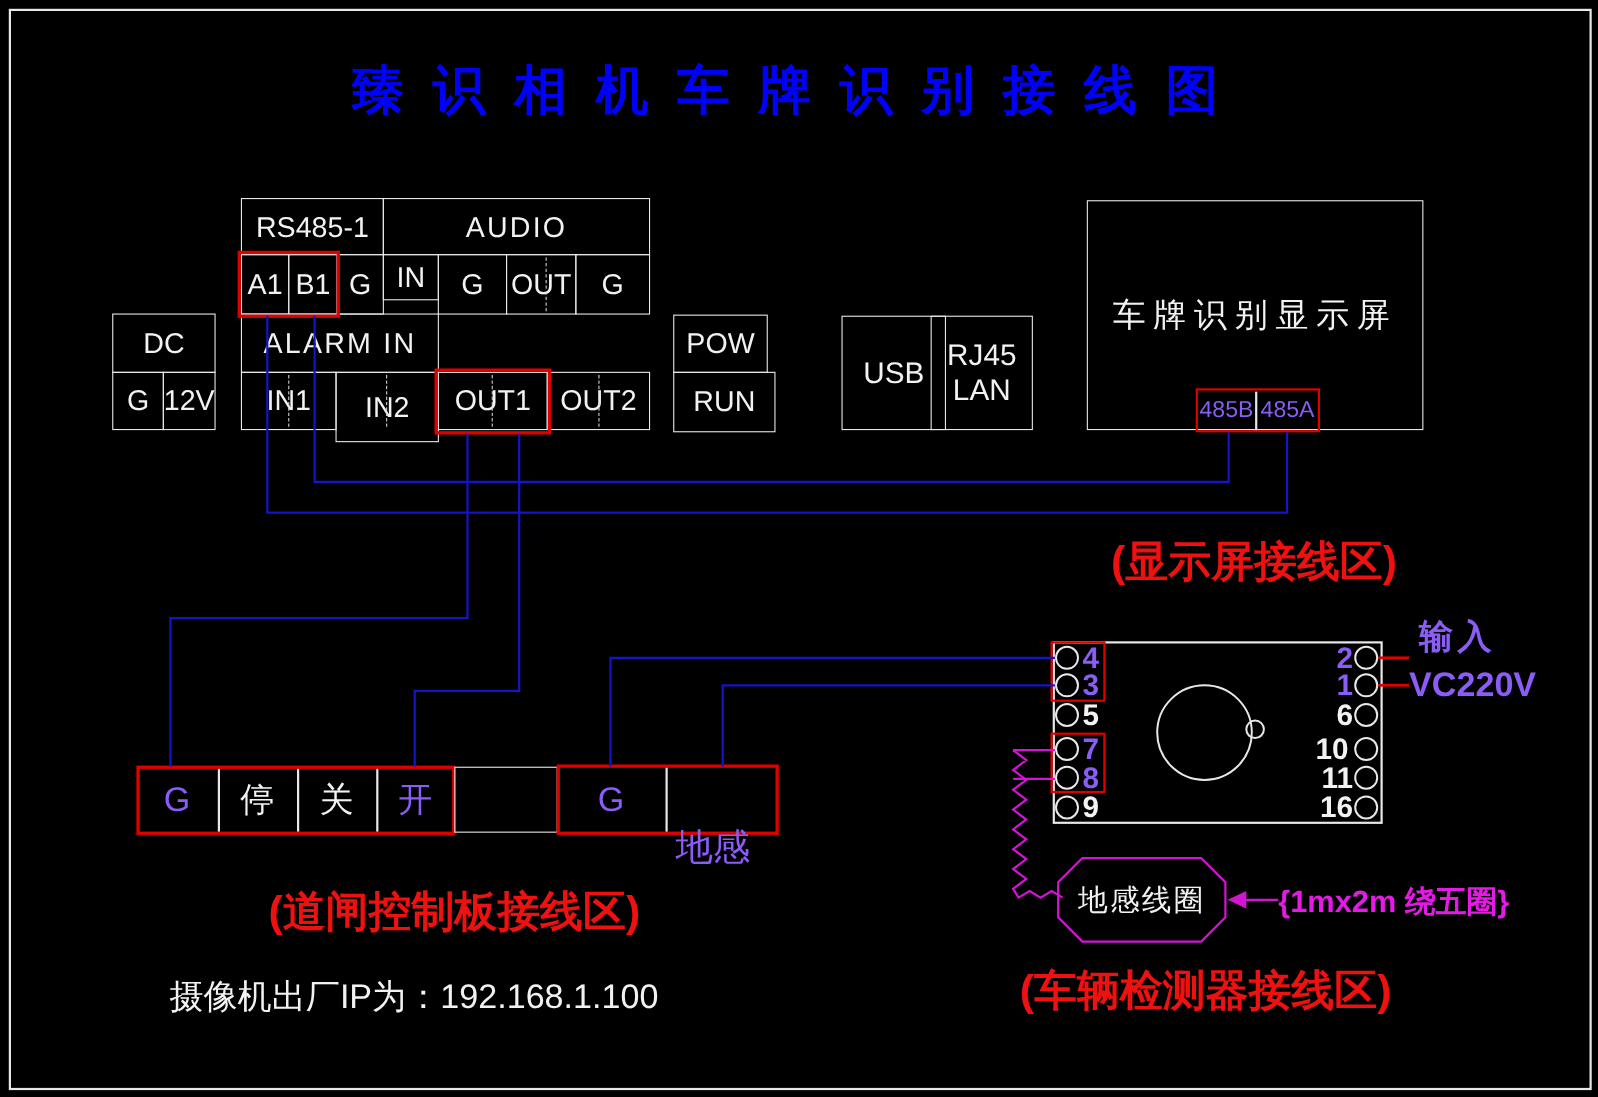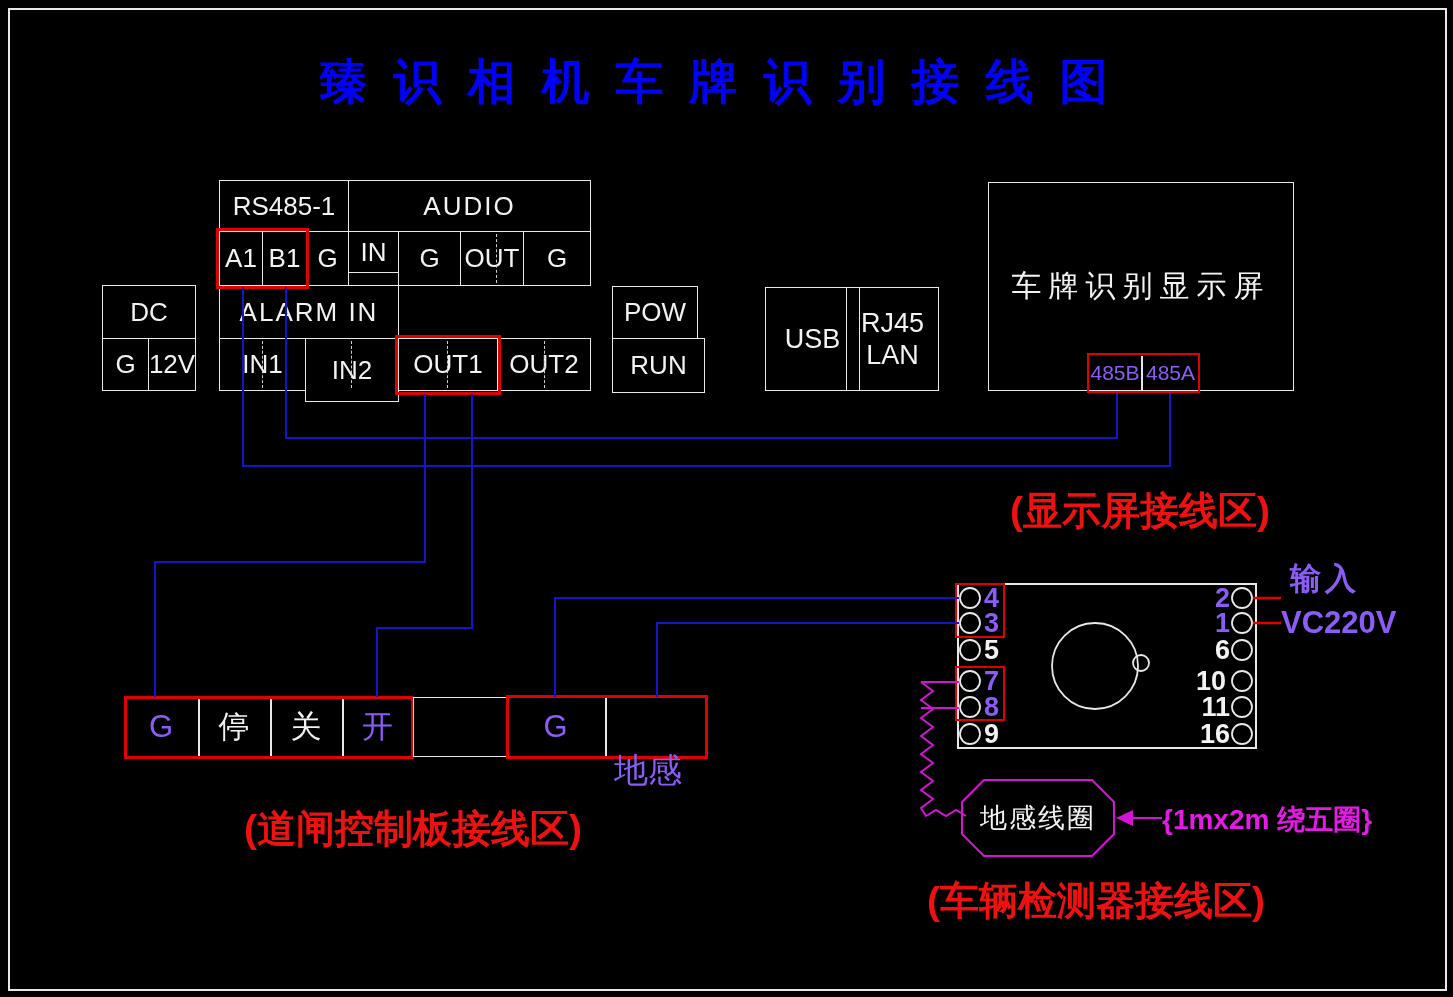--- a/index.html
+++ b/index.html
@@ -110,20 +110,21 @@
 
   <div class="pin rtxt" style="left:1290px;top:558px;font-size:31px;letter-spacing:4px;">输入</div>
   <div class="pin rtxt" style="left:1281px;top:605px;font-size:31px;">VC220V</div>
 
   <div class="lbl wtxt" style="left:963px;top:796px;width:150px;height:44px;font-size:27px;letter-spacing:2px;">地感线圈</div>
   <div class="pin" style="left:1162px;top:801px;font-size:28px;color:#e61ae6;">{1mx2m 绕五圈}</div>
 
   <div class="zone" style="left:960px;top:484px;width:360px;">(显示屏接线区)</div>
   <div class="zone" style="left:213px;top:802px;width:400px;">(道闸控制板接线区)</div>
   <div class="zone" style="left:896px;top:874px;width:400px;">(车辆检测器接线区)</div>
+  <div class="pin wtxt" style="left:154px;top:885px;font-size:31px;font-weight:normal;">摄像机出厂IP为：192.168.1.100</div>
 
   <svg width="1453" height="997" viewBox="0 0 1453 997">
     <g stroke="#1414c8" stroke-width="2" fill="none">
       <polyline points="243,287 243,466 1170,466 1170,393"></polyline>
       <polyline points="286,287 286,438 1117,438 1117,393"></polyline>
       <polyline points="425,394 425,562 155,562 155,697"></polyline>
       <polyline points="472,394 472,628 377,628 377,697"></polyline>
       <polyline points="555,697 555,598 959,598"></polyline>
       <polyline points="657,697 657,623 959,623"></polyline>
     </g>

